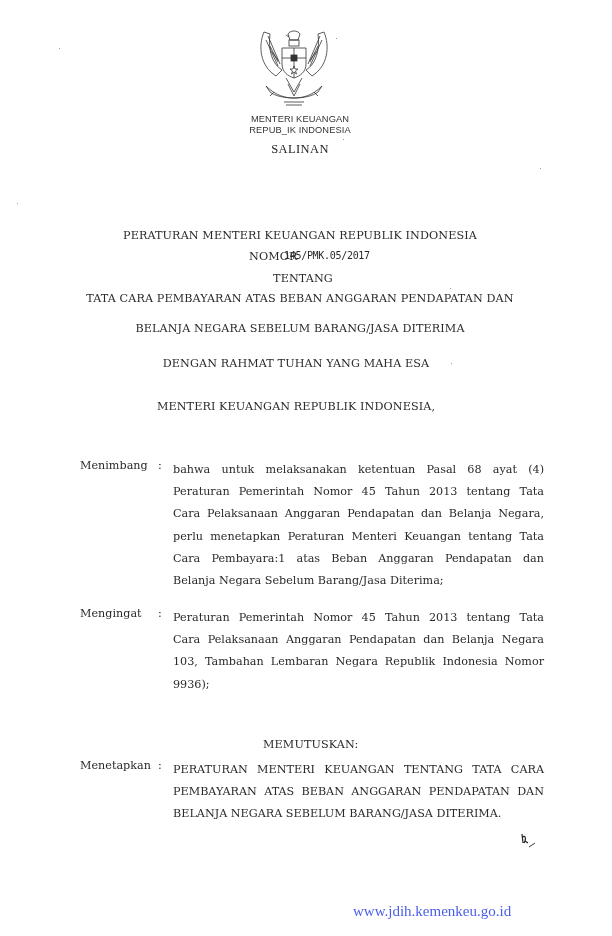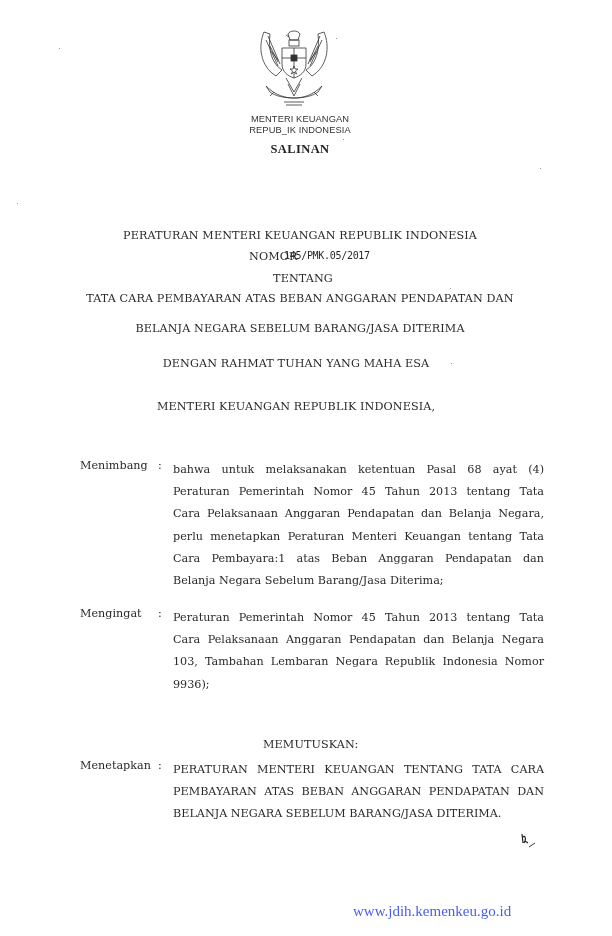--- a/index.html
+++ b/index.html
@@ -2,21 +2,21 @@
 <html><head>
 <meta charset="utf-8">
 <style>
   html, body { margin:0; padding:0; background:#ffffff; }
   body { width:612px; height:936px; position:relative; overflow:hidden; color:#2a2a2a;
          font-family:"DejaVu Serif", serif; }
   .abs { position:absolute; }
   .center { left:0; width:528px; text-align:center;margin-left:36px; }
   .emblem { left:256px; top:26px; width:80px; width:76px; height:84px; }
   .hdr-sans { font-family:"Liberation Sans", sans-serif; font-size:9.3px; letter-spacing:0.1px; color:#333; line-height:10px; }
-  .salinan { font-family:"Liberation Serif", serif; font-weight:bold; font-size:12.5px; letter-spacing:0.4px; color:#222; }
+  .salinan { font-family:"Liberation Serif", serif; font-weight:normal; font-size:12.5px; letter-spacing:0.4px; color:#222; }
   .t { font-size:11.2px; letter-spacing:0.1px; white-space:nowrap; }
   .row { position:absolute; left:72px; width:472px; }
   .label { position:absolute; left:8px; font-size:11.2px; }
   .colon { position:absolute; left:86px; font-size:11.2px; }
   .body { position:absolute; left:101px; width:371px; font-size:11.2px; line-height:22.2px; text-align:justify; }
   .body .ln { display:block; text-align:justify; text-align-last:justify; height:22.2px; white-space:nowrap; }
   .body .ln.last { text-align-last:left; }
   .url { left:353px; top:903px; font-family:Liberation Serif, serif; font-size:15px; color:#4a5ee8; }
   .speck { position:absolute; width:1px; height:1px; background:#999; }
 </style>

